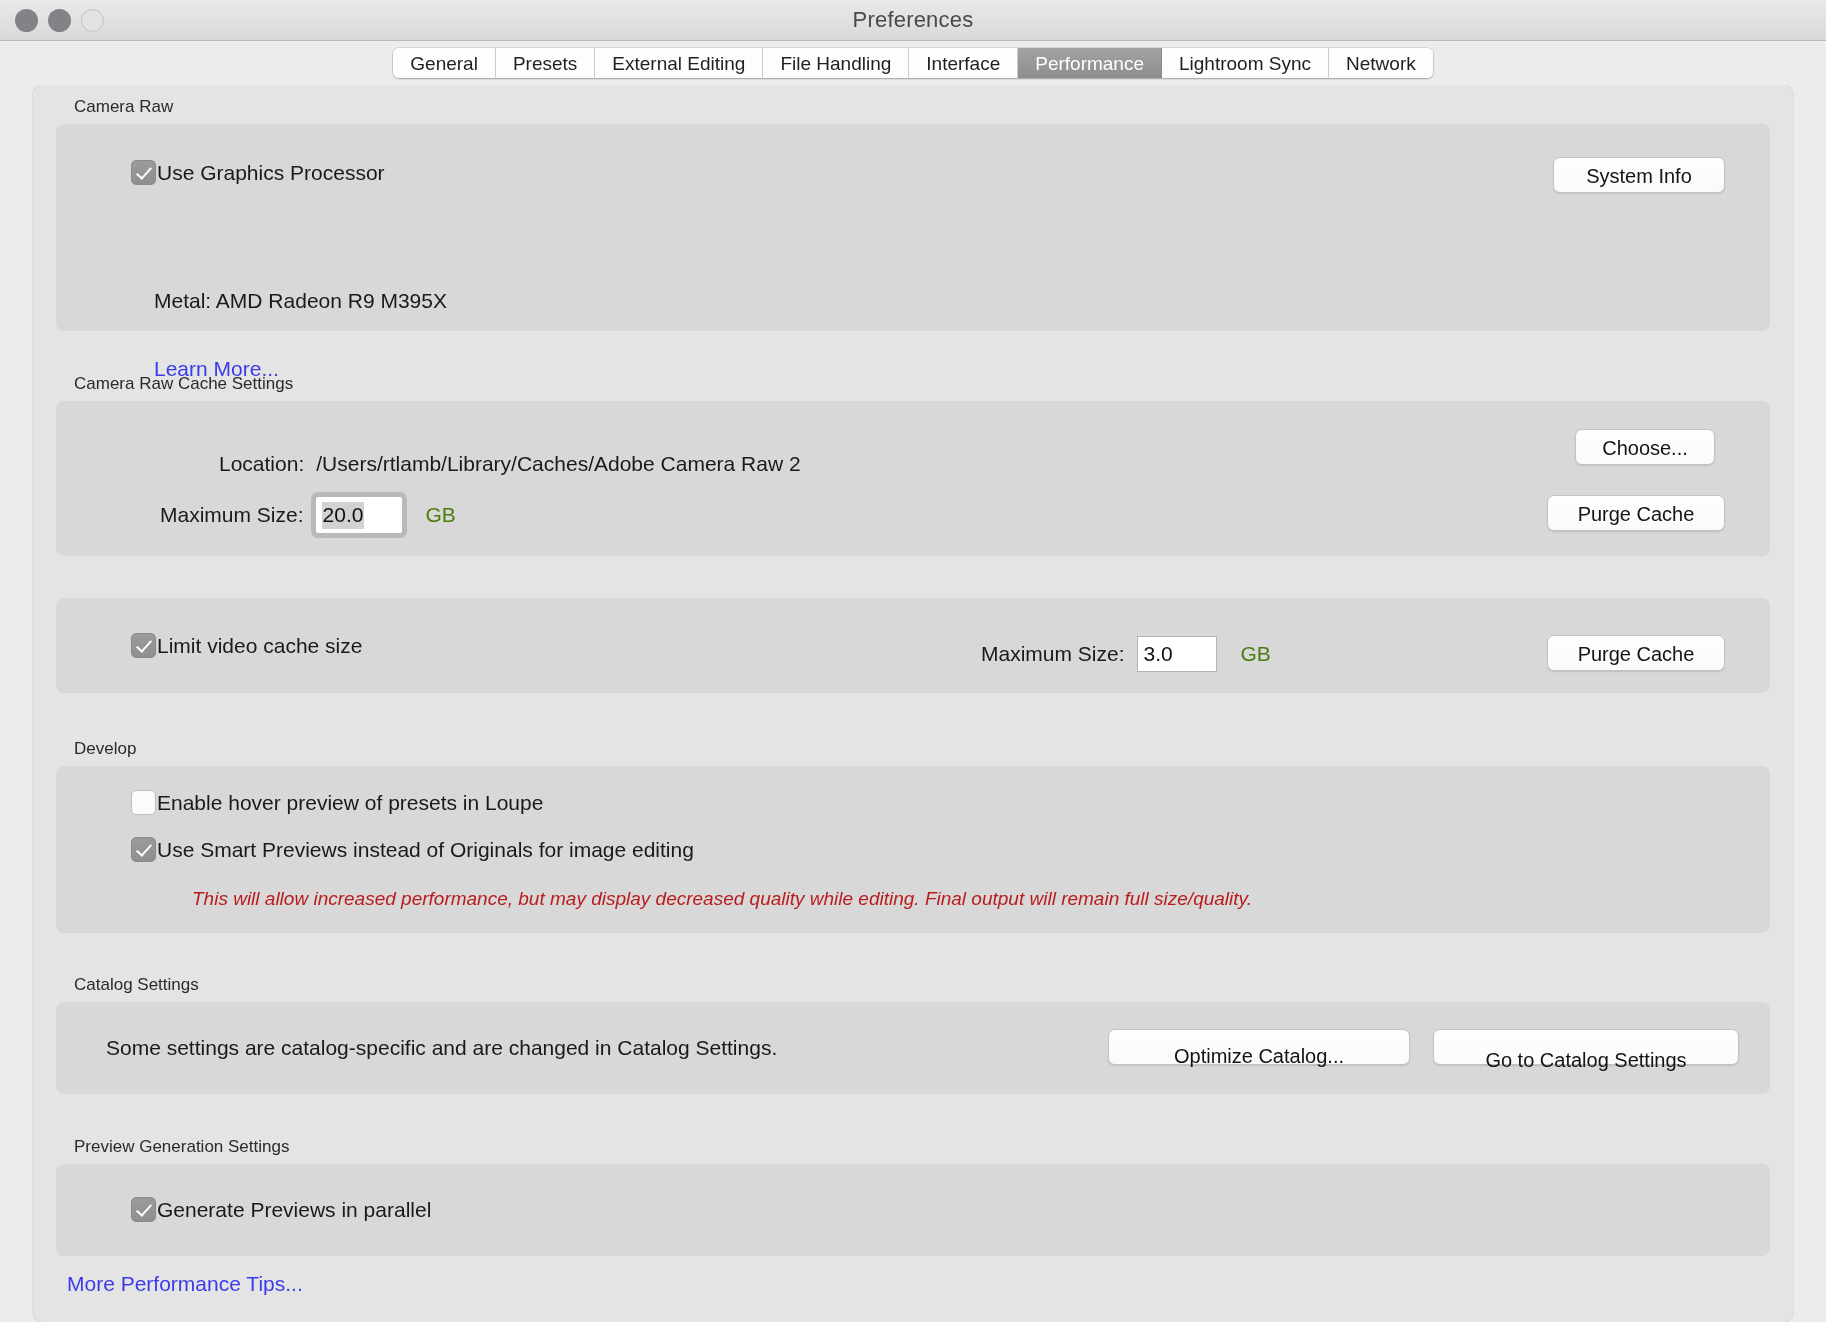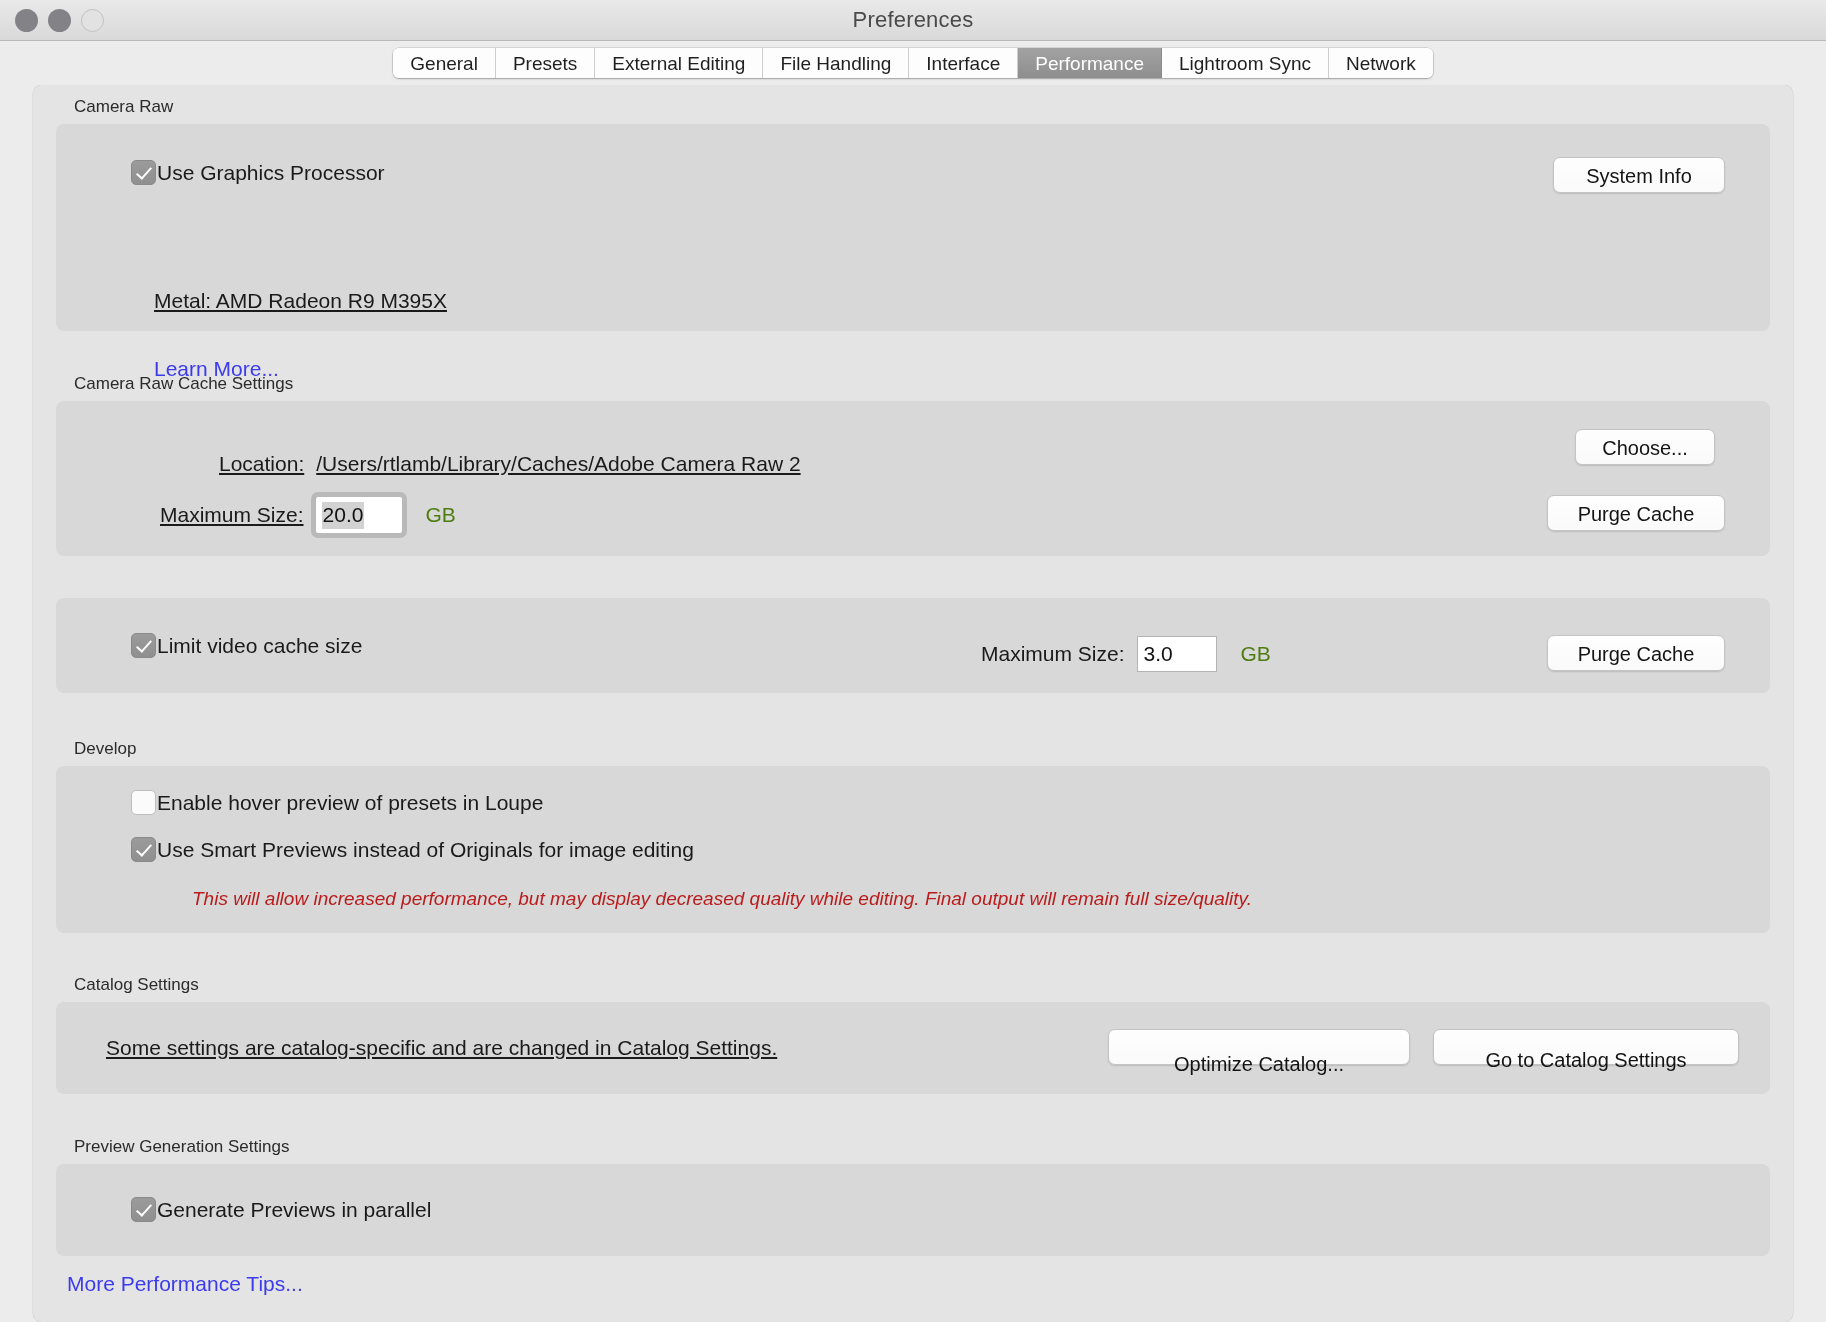--- a/index.html
+++ b/index.html
@@ -213,21 +213,21 @@
     margin-left: 24px;
     color: #4d7c0f;
   }
 
   .link {
     color: #3b3bec;
     font-size: 21px;
     cursor: default;
     text-decoration: none;
   }
-  .plain-text { font-size: 21px; color: #1a1a1a; text-decoration: underline; }
+  .plain-text { font-size: 21px; color: #1a1a1a; }
   .italic-note {
     font-size: 19px;
     font-style: italic;
     color: #b91c1c;
   }
   .label-right {
     font-size: 21px;
     color: #1a1a1a;
   }
 </style>
@@ -322,21 +322,21 @@
           <span class="cb-label">Use Smart Previews instead of Originals for image editing</span>
         </div>
         <div class="italic-note" style="position:absolute; left:136px; top:122px;">This will allow increased performance, but may display decreased quality while editing. Final output will remain full size/quality.</div>
       </div>
     </div>
 
     <div class="group" style="margin-top:42px;">
       <div class="group-title">Catalog Settings</div>
       <div class="panel" style="height:92px;">
         <div class="plain-text" style="position:absolute; left:50px; top:46px; transform:translateY(-50%);">Some settings are catalog-specific and are changed in Catalog Settings.</div>
-        <div class="btn" style="position:absolute; left:1052px; top:27px; width:302px; padding:16px;">Optimize Catalog...</div>
+        <div class="btn" style="position:absolute; left:1052px; top:27px; width:302px; padding:8px;">Optimize Catalog...</div>
         <div class="btn" style="position:absolute; left:1377px; top:27px; width:306px; padding:12px;">Go to Catalog Settings</div>
       </div>
     </div>
 
     <div class="group" style="margin-top:43px;">
       <div class="group-title">Preview Generation Settings</div>
       <div class="panel" style="height:92px;">
         <div class="row" style="position:absolute; left:75px; top:33px;">
           <span class="cb on"></span>
           <span class="cb-label">Generate Previews in parallel</span>

